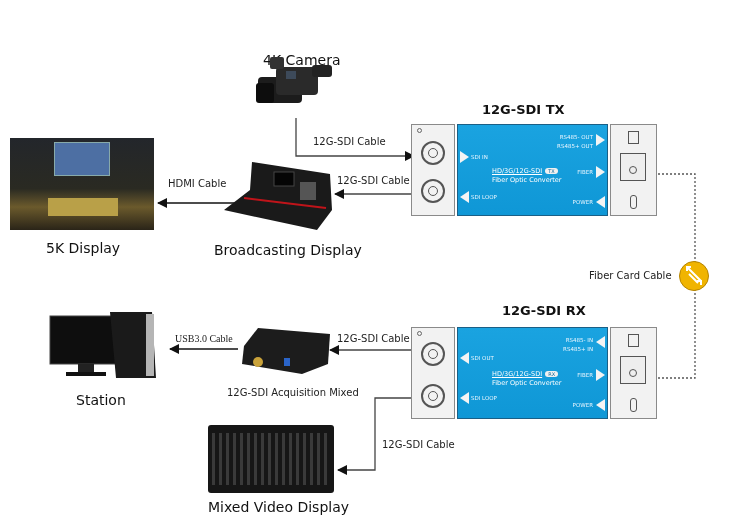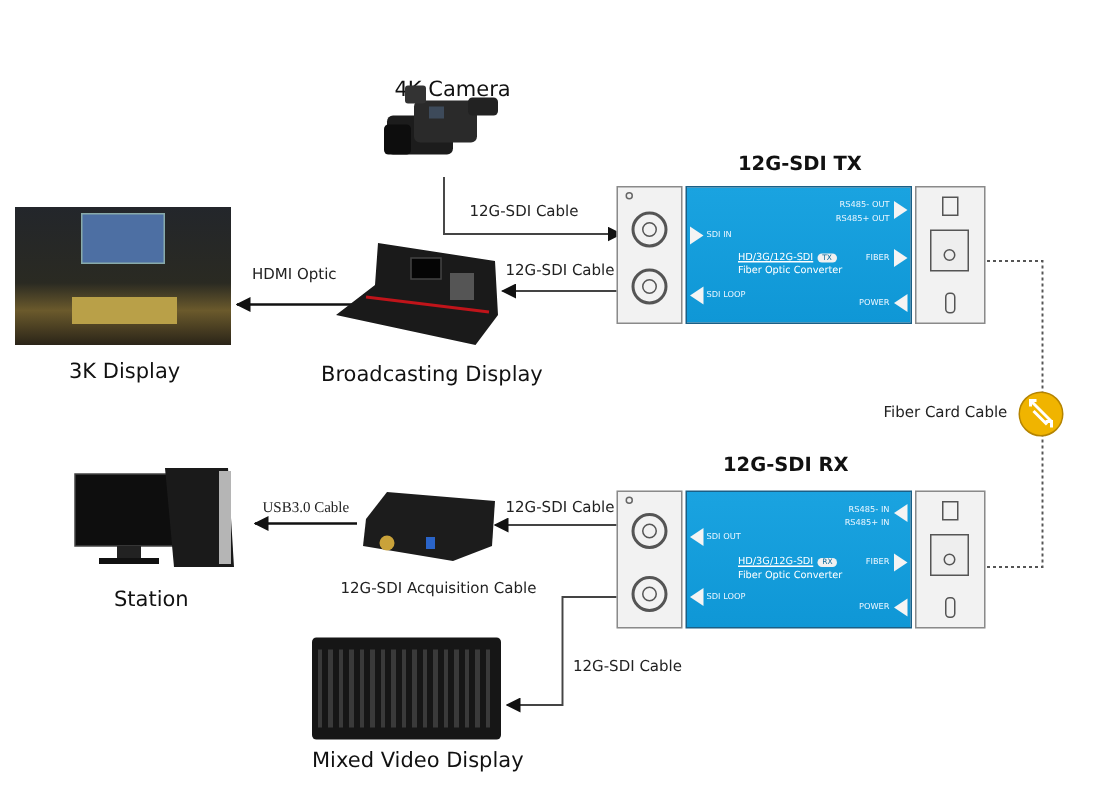--- a/index.html
+++ b/index.html
@@ -39,21 +39,21 @@
 
   <line x1="412" y1="350" x2="330" y2="350" stroke="#444" stroke-width="1.3" marker-end="url(#ah)"></line>
 
   <line x1="238" y1="349" x2="170" y2="349" stroke="#111" stroke-width="1.6" marker-end="url(#ah)"></line>
 
   <polyline points="412,398 375,398 375,470 338,470" fill="none" stroke="#444" stroke-width="1.3" marker-end="url(#ah)"></polyline>
 </svg>
 
 <div class="abs label-sm" style="left:313px;top:136px;">12G-SDI Cable</div>
 <div class="abs label-sm" style="left:337px;top:175px;">12G-SDI Cable</div>
-<div class="abs label-sm" style="left:168px;top:178px;">HDMI Optic</div>
+<div class="abs label-sm" style="left:168px;top:178px;">HDMI Cable</div>
 <div class="abs label-sm" style="left:589px;top:270px;">Fiber Card Cable</div>
 <div class="abs label-sm" style="left:337px;top:333px;">12G-SDI Cable</div>
 <div class="abs label-sm" style="left:175px;top:333px;font-family:Liberation Serif, serif;">USB3.0 Cable</div>
 <div class="abs label-sm" style="left:382px;top:439px;">12G-SDI Cable</div>
 
 <div class="abs" style="left:679px;top:261px;width:30px;height:30px;border-radius:50%;background:#f0b400;border:1px solid #b58400;box-sizing:border-box;">
   <svg width="28" height="28" viewBox="0 0 28 28">
     <path d="M7,9 L7,5 L11,5 M7,5 L21,19 M21,23 L21,19 L17,19" fill="none" stroke="#fff" stroke-width="2"></path>
     <path d="M9,12 L18,21" stroke="#fff" stroke-width="2"></path>
   </svg>
@@ -68,33 +68,33 @@
     <rect x="56" y="10" width="20" height="12" rx="3" fill="#222"></rect>
     <rect x="14" y="2" width="14" height="12" rx="2" fill="#333"></rect>
     <rect x="30" y="16" width="10" height="8" fill="#3d4a5a"></rect>
   </svg>
 </div>
 
 <div class="device" style="left:10px;top:138px;width:144px;height:92px;background:linear-gradient(#23262b,#2a2a22 55%,#6b5a2c 75%,#2a2418);">
   <div style="position:absolute;left:44px;top:4px;width:54px;height:32px;background:#4d6fa3;border:1px solid #8aa;"></div>
   <div style="position:absolute;left:38px;top:60px;width:70px;height:18px;background:#b9a048;"></div>
 </div>
-<div class="abs label-lg" style="left:46px;top:240px;">3K Display</div>
+<div class="abs label-lg" style="left:46px;top:240px;">5K Display</div>
 
 <div class="device" style="left:222px;top:160px;width:115px;height:72px;">
   <svg width="115" height="72">
     <polygon points="30,2 108,14 110,50 95,70 2,50 28,30" fill="#1a1a1a"></polygon>
     <rect x="52" y="12" width="20" height="14" fill="#050505" stroke="#444"></rect>
     <line x1="22" y1="38" x2="104" y2="48" stroke="#c0141a" stroke-width="2"></line>
     <rect x="78" y="22" width="16" height="18" fill="#555"></rect>
   </svg>
 </div>
 <div class="abs label-lg" style="left:214px;top:242px;">Broadcasting Display</div>
 
-<div class="abs title" style="left:492px;top:102px;text-align:right;">12G-SDI TX</div>
+<div class="abs title" style="left:482px;top:102px;text-align:right;">12G-SDI TX</div>
 <div class="side-box" style="left:411px;top:124px;width:44px;height:92px;">
   <div style="position:absolute;left:5px;top:3px;width:3px;height:3px;border:1px solid #666;border-radius:50%;"></div>
   <div style="position:absolute;left:9px;top:16px;width:24px;height:24px;border:2px solid #555;border-radius:50%;box-sizing:border-box;">
       <div style="margin:5px;width:10px;height:10px;border:1px solid #555;border-radius:50%;box-sizing:border-box;"></div>
     </div>
   <div style="position:absolute;left:9px;top:54px;width:24px;height:24px;border:2px solid #555;border-radius:50%;box-sizing:border-box;">
       <div style="margin:5px;width:10px;height:10px;border:1px solid #555;border-radius:50%;box-sizing:border-box;"></div>
     </div>
 </div>
 <div class="blue-panel" style="left:457px;top:124px;width:151px;height:92px;">
@@ -113,21 +113,21 @@
   <div class="center-txt" style="left:34px;top:51px;">Fiber Optic Converter</div>
 </div>
 <div class="side-box" style="left:610px;top:124px;width:47px;height:92px;">
   <div style="position:absolute;left:17px;top:6px;width:11px;height:13px;border:1px solid #555;box-sizing:border-box;"></div>
   <div style="position:absolute;left:9px;top:28px;width:26px;height:28px;border:1px solid #555;box-sizing:border-box;background:#eee;">
       <div style="margin:12px 0 0 8px;width:6px;height:6px;border:1px solid #555;border-radius:50%;"></div>
     </div>
   <div style="position:absolute;left:19px;top:70px;width:5px;height:12px;border:1px solid #555;border-radius:3px;"></div>
 </div>
 
-<div class="abs title" style="left:482px;top:303px;">12G-SDI RX</div>
+<div class="abs title" style="left:502px;top:303px;">12G-SDI RX</div>
 <div class="side-box" style="left:411px;top:327px;width:44px;height:92px;">
   <div style="position:absolute;left:5px;top:3px;width:3px;height:3px;border:1px solid #666;border-radius:50%;"></div>
   <div style="position:absolute;left:9px;top:14px;width:24px;height:24px;border:2px solid #555;border-radius:50%;box-sizing:border-box;">
       <div style="margin:5px;width:10px;height:10px;border:1px solid #555;border-radius:50%;box-sizing:border-box;"></div>
     </div>
   <div style="position:absolute;left:9px;top:56px;width:24px;height:24px;border:2px solid #555;border-radius:50%;box-sizing:border-box;">
       <div style="margin:5px;width:10px;height:10px;border:1px solid #555;border-radius:50%;box-sizing:border-box;"></div>
     </div>
 </div>
 <div class="blue-panel" style="left:457px;top:327px;width:151px;height:92px;">
@@ -164,18 +164,18 @@
 </div>
 <div class="abs label-lg" style="left:76px;top:392px;">Station</div>
 
 <div class="device" style="left:240px;top:326px;width:92px;height:50px;">
   <svg width="92" height="50">
     <polygon points="18,2 90,8 88,38 62,48 2,38 4,20" fill="#1c1c1c"></polygon>
     <circle cx="18" cy="36" r="5" fill="#c9a23a"></circle>
     <rect x="44" y="32" width="6" height="8" fill="#2a64c8"></rect>
   </svg>
 </div>
-<div class="abs label-sm" style="left:227px;top:387px;">12G-SDI Acquisition Cable</div>
+<div class="abs label-sm" style="left:227px;top:387px;">12G-SDI Acquisition Mixed</div>
 
 <div class="device" style="left:208px;top:425px;width:126px;height:68px;background:#161616;border-radius:3px;">
   <div style="position:absolute;left:4px;top:8px;right:4px;bottom:8px;background:repeating-linear-gradient(90deg,#3a3a3a 0 3px,#161616 3px 7px);"></div>
 </div>
 <div class="abs label-lg" style="left:208px;top:499px;">Mixed Video Display</div>
 
 </body></html>

